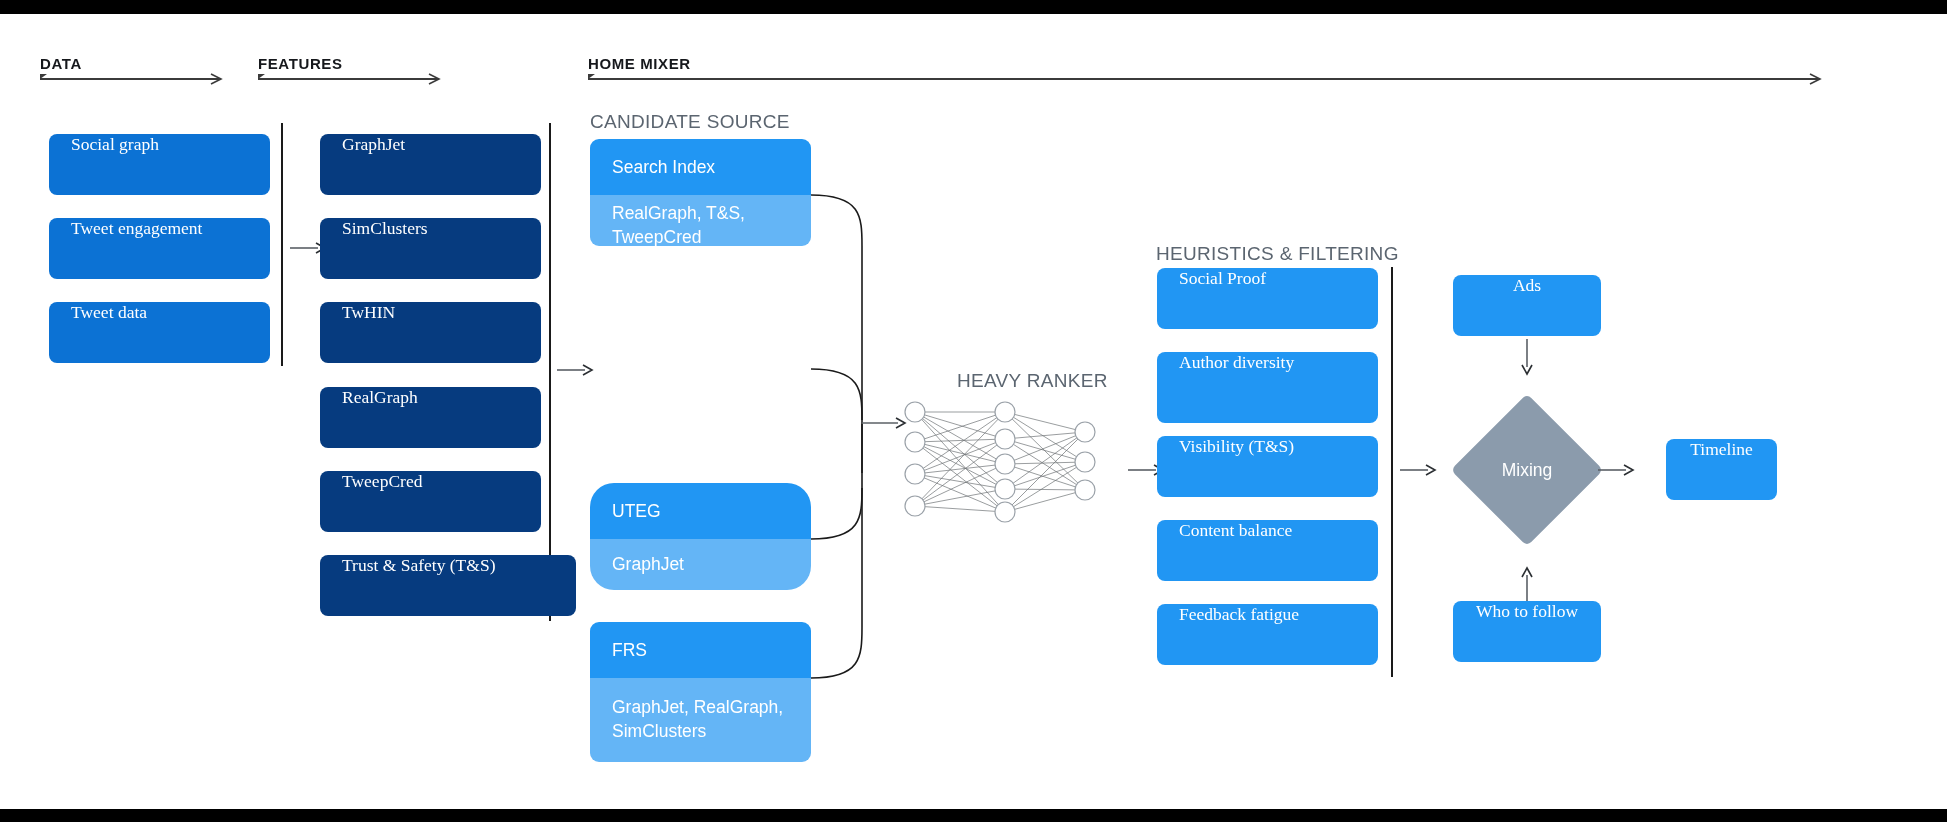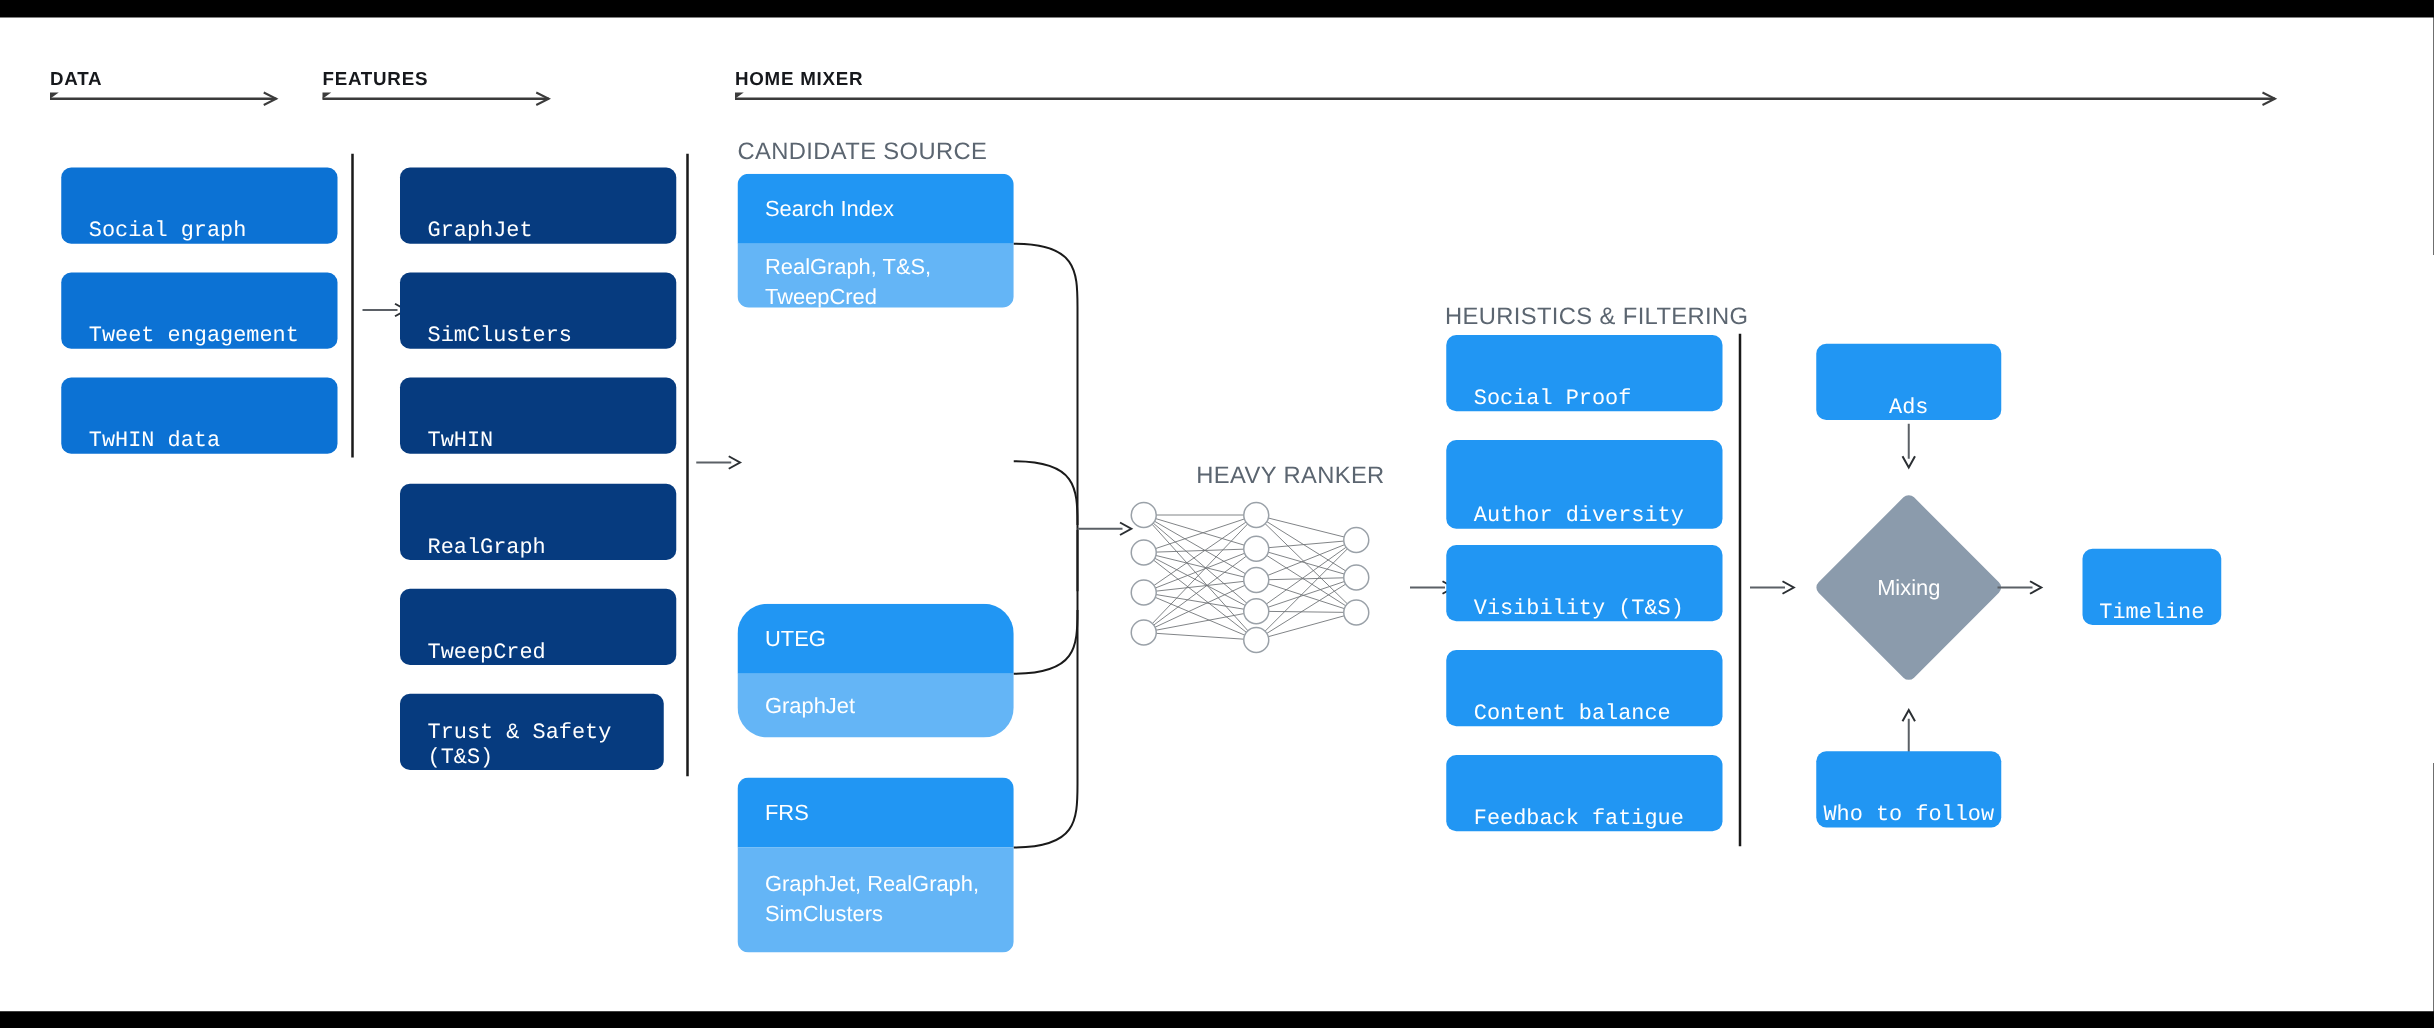--- a/index.html
+++ b/index.html
@@ -18,23 +18,23 @@
   }
 
   .axis{position:absolute;height:14px;}
   .axis .line{position:absolute;left:0;top:6px;height:1.6px;background:#3b3b3b;width:100%;}
   .axis .cap{position:absolute;left:0;top:1.5px;width:0;height:0;
     border-top:5px solid #3b3b3b;border-bottom:5px solid transparent;border-right:7px solid transparent;}
   .axis .head{position:absolute;right:-1px;top:.5px;width:11px;height:12px;}
 
   .divider{position:absolute;width:1.6px;background:#1a1a1a;}
 
-  .box{position:absolute;border-radius:8px;display:flex;align-items:flex-end;
+  .box{position:absolute;border-radius:8px;display:flex;align-items:flex-start;
        box-sizing:border-box;padding-left:22px;color:#ffffff;font-size:17.5px;
-       font-family:Liberation Mono, monospace;}
+       font-family:Liberation Serif, serif;}
   .box.data{background:#0c72d4;}
   .box.feature{background:#063b7f;}
   .box.plain{background:#2196f3;}
 
   .cs{position:absolute;border-radius:9px;overflow:hidden;}
   .cs .hd{background:#2196f3;color:#fff;display:flex;align-items:center;
           padding-left:22px;box-sizing:border-box;font-size:17.5px;}
   .cs .bd{background:#64b5f6;color:#fff;display:flex;align-items:center;
           padding-left:22px;padding-right:12px;box-sizing:border-box;font-size:17.5px;line-height:1.35;}
 
@@ -88,21 +88,21 @@
   <div class="divider" style="left:549px;top:109px;height:498px;"></div>
   <div class="divider" style="left:1391px;top:253px;height:410px;"></div>
 
   <div class="box data" style="left:49px;top:120px;width:221px;height:61px;">
     <span>Social graph</span>
       </div>
   <div class="box data" style="left:49px;top:204px;width:221px;height:61px;">
     <span>Tweet engagement</span>
       </div>
   <div class="box data" style="left:49px;top:288px;width:221px;height:61px;">
-    <span>TwHIN data</span>
+    <span>Tweet data</span>
       </div>
 
   <svg class="abs" style="left:290px;top:226px;" width="38" height="16">
     <line x1="0" y1="8" x2="28" y2="8" stroke="#5b6066" stroke-width="1.6"></line>
     <path d="M26 3 L35 8 L26 13" fill="none" stroke="#2b2f33" stroke-width="1.6"></path>
   </svg>
 
   <div class="box feature" style="left:320px;top:120px;width:221px;height:61px;">
     <span>GraphJet</span>
       </div>
@@ -111,21 +111,21 @@
       </div>
   <div class="box feature" style="left:320px;top:288px;width:221px;height:61px;">
     <span>TwHIN</span>
       </div>
   <div class="box feature" style="left:320px;top:373px;width:221px;height:61px;">
     <span>RealGraph</span>
       </div>
   <div class="box feature" style="left:320px;top:457px;width:221px;height:61px;">
     <span>TweepCred</span>
       </div>
-  <div class="box feature" style="left:320px;top:541px;width:211px;height:61px;">
+  <div class="box feature" style="left:320px;top:541px;width:256px;height:61px;">
     <span>Trust &amp; Safety (T&amp;S)</span>
       </div>
 
   <svg class="abs" style="left:557px;top:348px;" width="38" height="16">
     <line x1="0" y1="8" x2="28" y2="8" stroke="#5b6066" stroke-width="1.6"></line>
     <path d="M26 3 L35 8 L26 13" fill="none" stroke="#2b2f33" stroke-width="1.6"></path>
   </svg>
 
   <div class="cs" style="left:590px;top:125px;width:221px;height:107px;">
     <div class="hd" style="height:56px;">Search Index</div>

